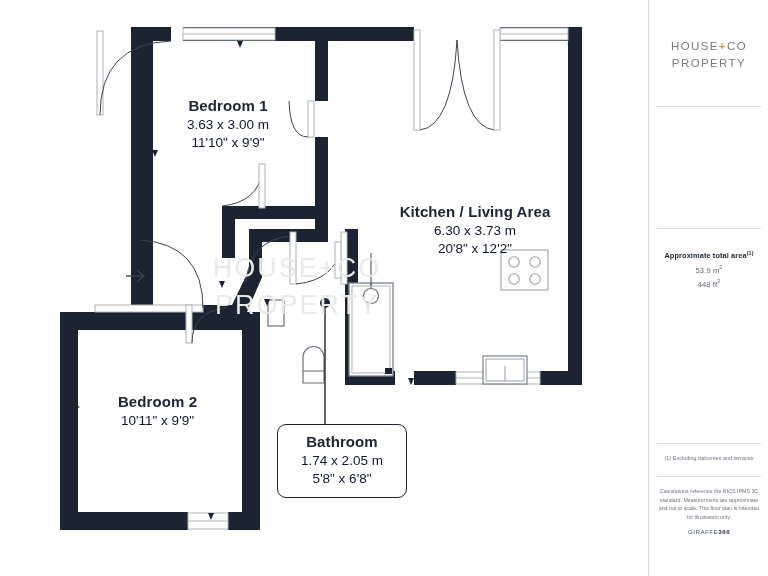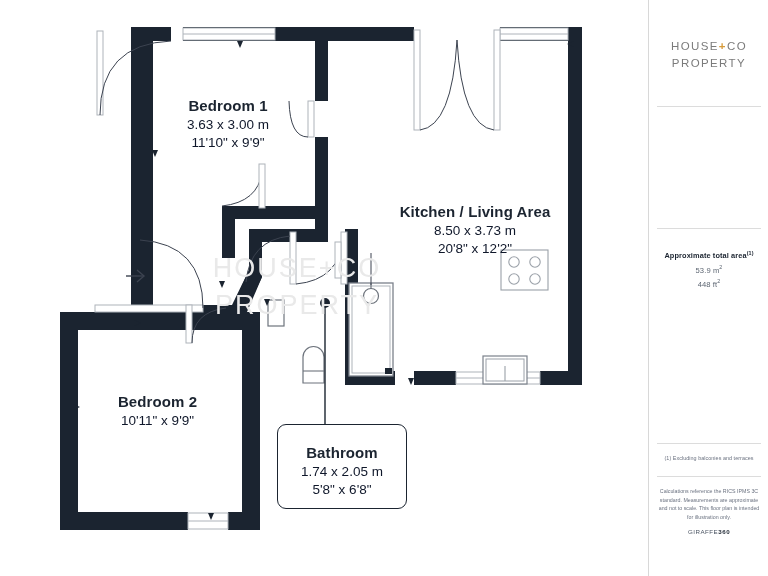--- a/index.html
+++ b/index.html
@@ -50,21 +50,21 @@
   #label-bedroom1 { left: 108px; top: 96px; width: 240px; }
   #label-kitchen  { left: 360px; top: 166px; width: 230px; margin-top: 36px; }
   #label-bedroom2 { left: 40px;  top: 392px; width: 235px; }
 
   
   #label-bathroom {
     position: absolute;
     left: 277px;
     top: 424px;
     width: 112px;
-    padding: 18px 8px 9px;
+    padding: 7px 8px 9px;
     border: 1.2px solid #1b2430;
     border-radius: 9px;
     background: #ffffff;
     text-align: center;
   }
 
   
   #sidebar {
     position: absolute;
     left: 648px;
@@ -327,21 +327,21 @@
   </div>
 
   <div class="room-label" id="label-bedroom1">
     <div class="room-name">Bedroom 1</div>
     <div class="room-dim">3.63 x 3.00 m</div>
     <div class="room-dim">11'10" x 9'9"</div>
   </div>
 
   <div class="room-label" id="label-kitchen">
     <div class="room-name">Kitchen / Living Area</div>
-    <div class="room-dim">8.50 x 3.73 m</div>
+    <div class="room-dim">6.30 x 3.73 m</div>
     <div class="room-dim">20'8" x 12'2"</div>
   </div>
 
   <div class="room-label" id="label-bedroom2">
     <div class="room-name">Bedroom 2</div>
     <div class="room-dim">10'11" x 9'9"</div>
   </div>
 
   <div id="label-bathroom">
     <div class="room-name">Bathroom</div>

